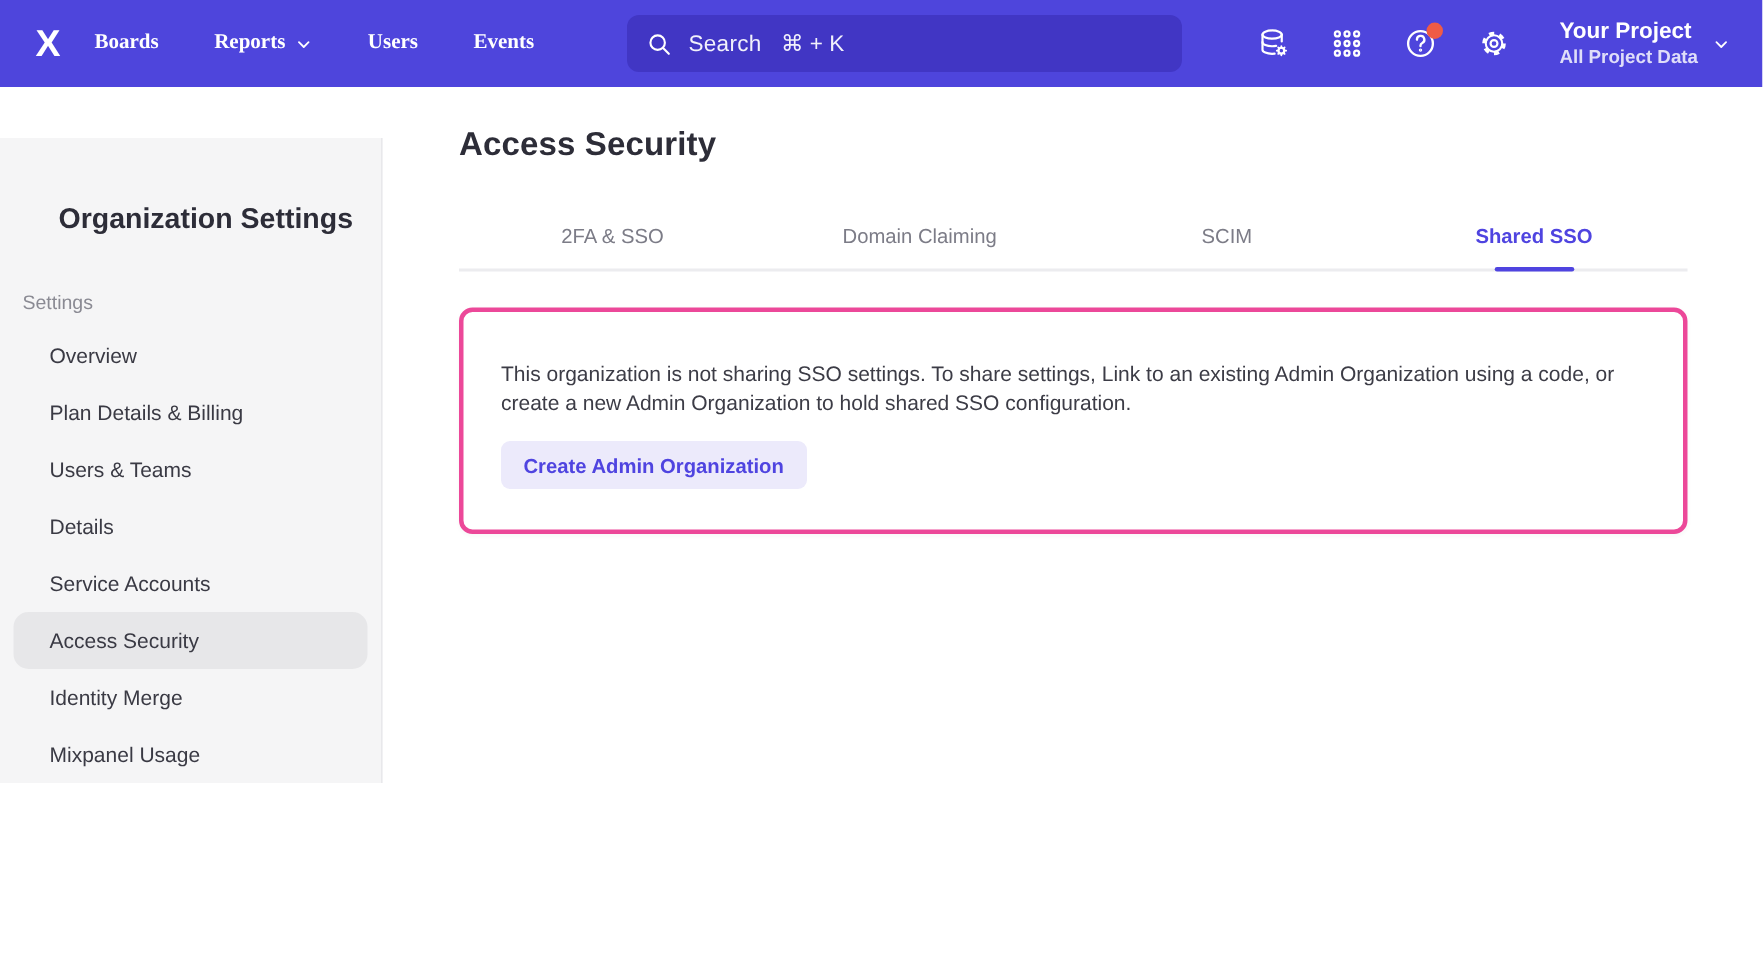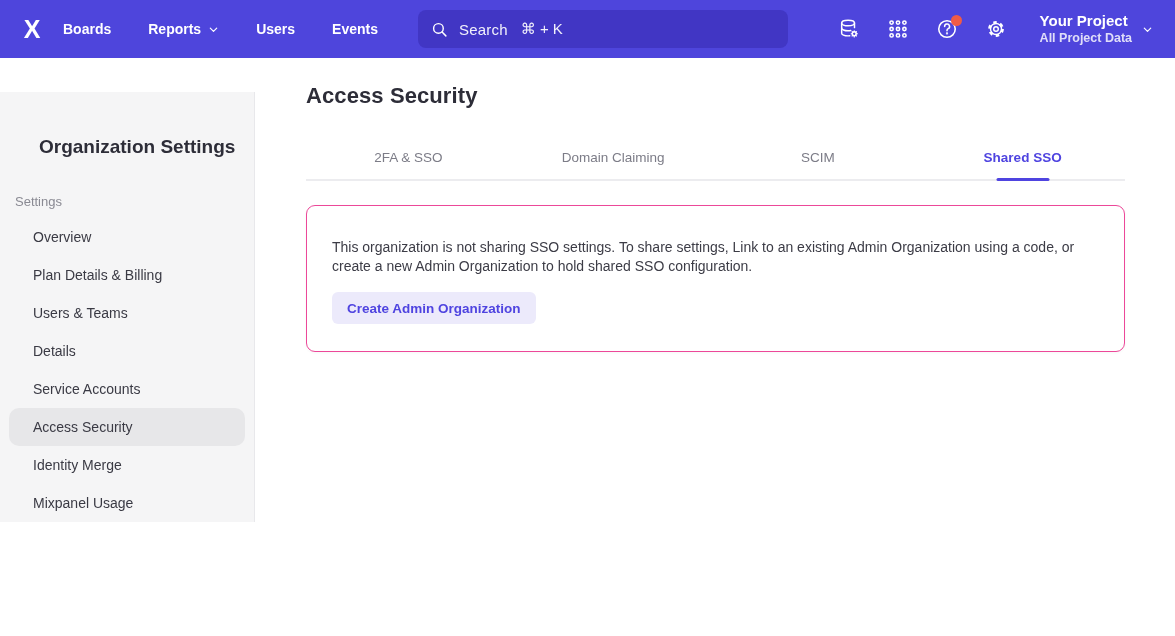--- a/index.html
+++ b/index.html
@@ -22,21 +22,21 @@
   .logo {
     width:63px; text-align:center;
     font-weight:800; font-size:25px; color:#fff;
     letter-spacing:-1px;
     cursor:pointer;
     user-select:none;
   }
   .nav-links { display:flex; align-items:center; gap:37px; }
   .nav-link {
     font-size:14px; font-weight:600; color:#fff; cursor:pointer;
-    display:flex; align-items:center; gap:7px; white-space:nowrap;
+    display:flex; align-items:center; gap:7px; white-space:nowrap;font-family:Liberation Serif, serif;
   }
   .chev { display:inline-block; width:11px; height:11px; }
   .chev svg { display:block; width:100%; height:100%; }
 
   .searchbar {
     position:absolute; left:418px; top:10px; width:370px; height:38px;
     background:#4136c4; border-radius:8px;
     display:flex; align-items:center; padding:0 13px; gap:11px;
     cursor:text;
   }
@@ -99,21 +99,21 @@
     font-size:13.5px; color:#7c7c87; cursor:pointer; position:relative;
   }
   .tab.active { color:#4f44e0; font-weight:700; }
   .tab.active::after {
     content:""; position:absolute; left:50%; bottom:-2px;
     transform:translateX(-50%);
     width:53px; height:3px; background:#4f44e0; border-radius:2px;
   }
   .card {
     margin-top:24px;
-    border:1px solid #ec4899; border-radius:9px;
+    border:3px solid #ec4899; border-radius:9px;
     background:#fff;
     box-shadow:0 1px 3px rgba(40,40,60,0.04);
     padding:32px 25px 27px 25px;
   }
   .card-desc {
     font-size:14px; line-height:19px; color:#3c3c46; max-width:762px;
   }
   .card-buttons { display:flex; flex-direction:column; align-items:flex-start; }
   .btn {
     height:32px; padding:0 15px; border-radius:6px;

